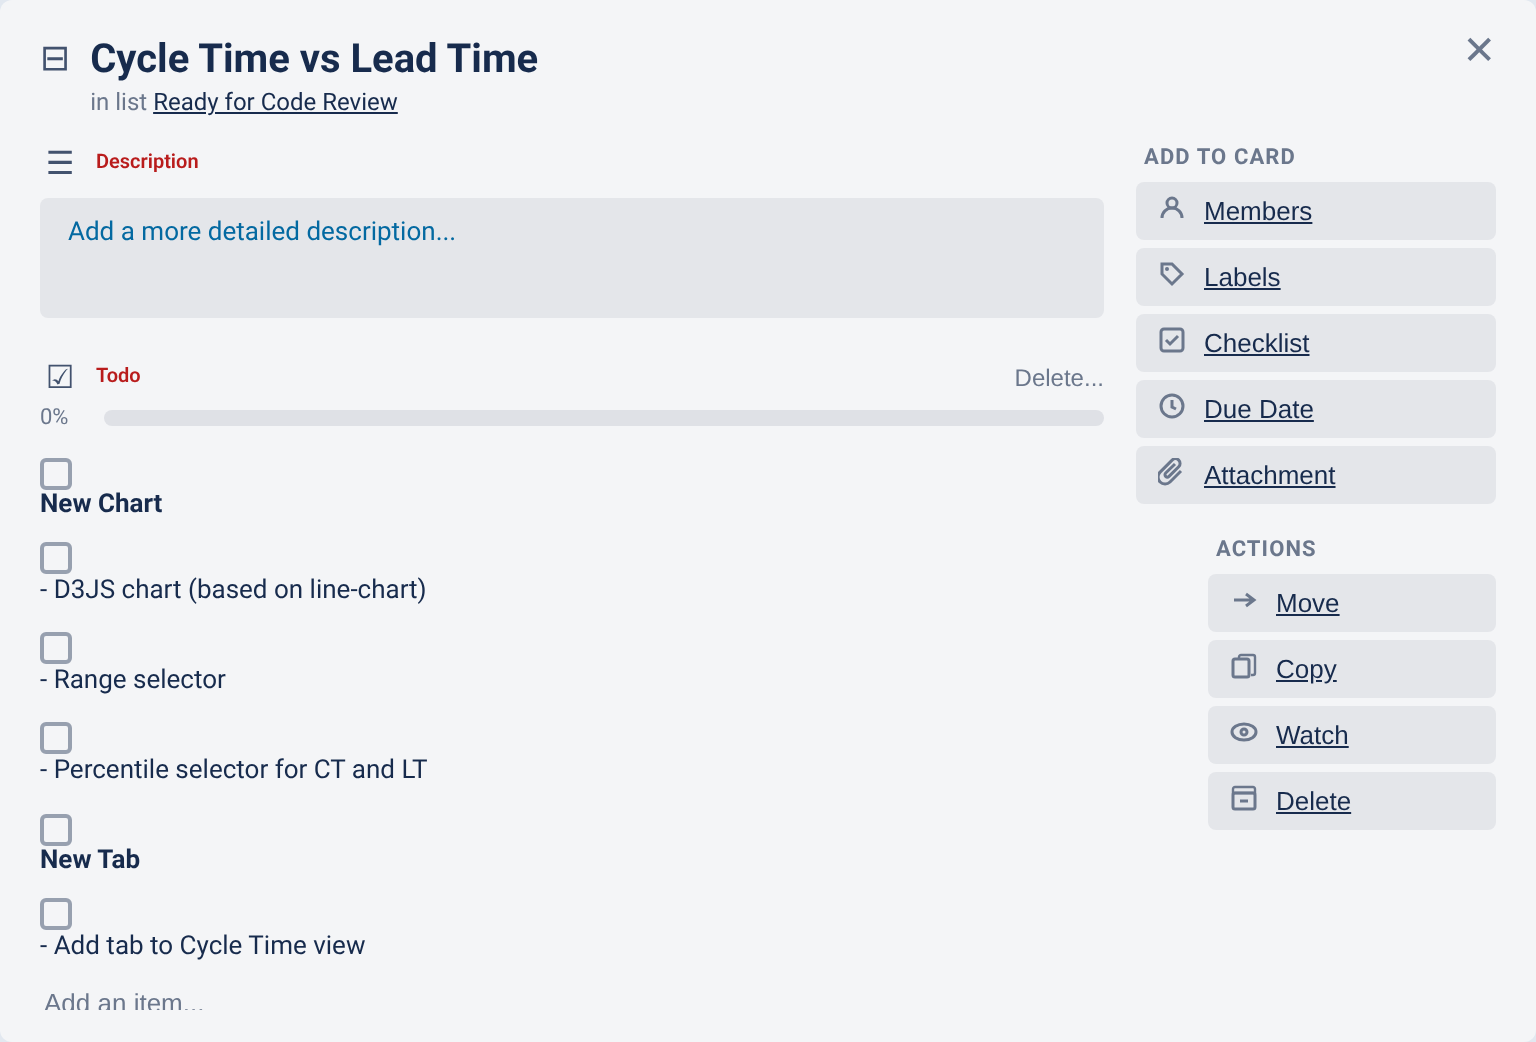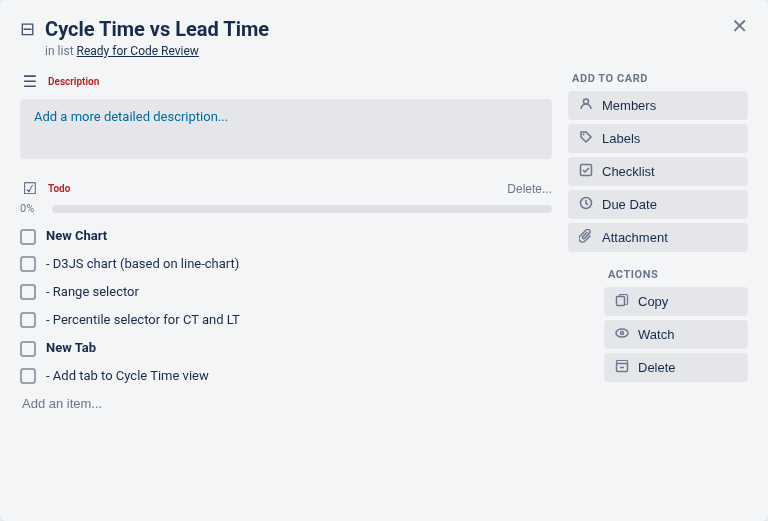--- a/index.html
+++ b/index.html
@@ -152,20 +152,21 @@
       background: #61bd4f;
       border-radius: 4px;
       width: 0%;
     }
     
     .checklist-item {
       display: flex;
       align-items: flex-start;
       margin-bottom: 4px;
       padding: 3px 0;
+      flex-direction: column;
     }
     .checklist-checkbox {
       width: 16px;
       height: 16px;
       border: 2px solid #97a0af;
       border-radius: 3px;
       flex-shrink: 0;
       margin-right: 10px;
       margin-top: 1px;
       cursor: pointer;
@@ -208,20 +209,21 @@
       padding: 6px 10px;
       margin-bottom: 4px;
       background: #e4e6ea;
       border: none;
       border-radius: 4px;
       cursor: pointer;
       font-size: 13px;
       color: #172b4d;
       text-align: left;
       gap: 8px;
+      text-decoration: underline;
     }
     .sidebar-btn-icon {
       font-size: 14px;
       color: #6b778c;
       width: 16px;
       text-align: center;
       flex-shrink: 0;
     }
     .sidebar-actions { margin-top: 16px; margin-left: 36px; }
   </style>
@@ -349,20 +351,28 @@
           <svg width="14" height="14" viewBox="0 0 14 14" fill="none">
             <path d="M11.5 6.5L6 12a3.5 3.5 0 01-4.95-4.95l6-6a2.33 2.33 0 013.3 3.3L5.5 9.2A1.17 1.17 0 013.85 7.5L8.5 3" stroke="#6b778c" stroke-width="1.5" fill="none"></path>
           </svg>
         </span>
         <span>Attachment</span>
       </button>
 
       <div class="sidebar-actions">
         <div class="sidebar-section-label">ACTIONS</div>
 
+        <button class="sidebar-btn">
+          <span class="sidebar-btn-icon">
+            <svg width="14" height="14" viewBox="0 0 14 14" fill="none">
+              <path d="M2 7h10M8 4l4 3-4 3" stroke="#6b778c" stroke-width="1.5" fill="none"></path>
+            </svg>
+          </span>
+          <span>Move</span>
+        </button>
 
         <button class="sidebar-btn">
           <span class="sidebar-btn-icon">
             <svg width="14" height="14" viewBox="0 0 14 14" fill="none">
               <rect x="1.5" y="3.5" width="8" height="9" rx="1" stroke="#6b778c" stroke-width="1.5"></rect>
               <path d="M4.5 3.5V2.5a1 1 0 011-1h6a1 1 0 011 1v8a1 1 0 01-1 1h-1" stroke="#6b778c" stroke-width="1.2" fill="none"></path>
             </svg>
           </span>
           <span>Copy</span>
         </button>

